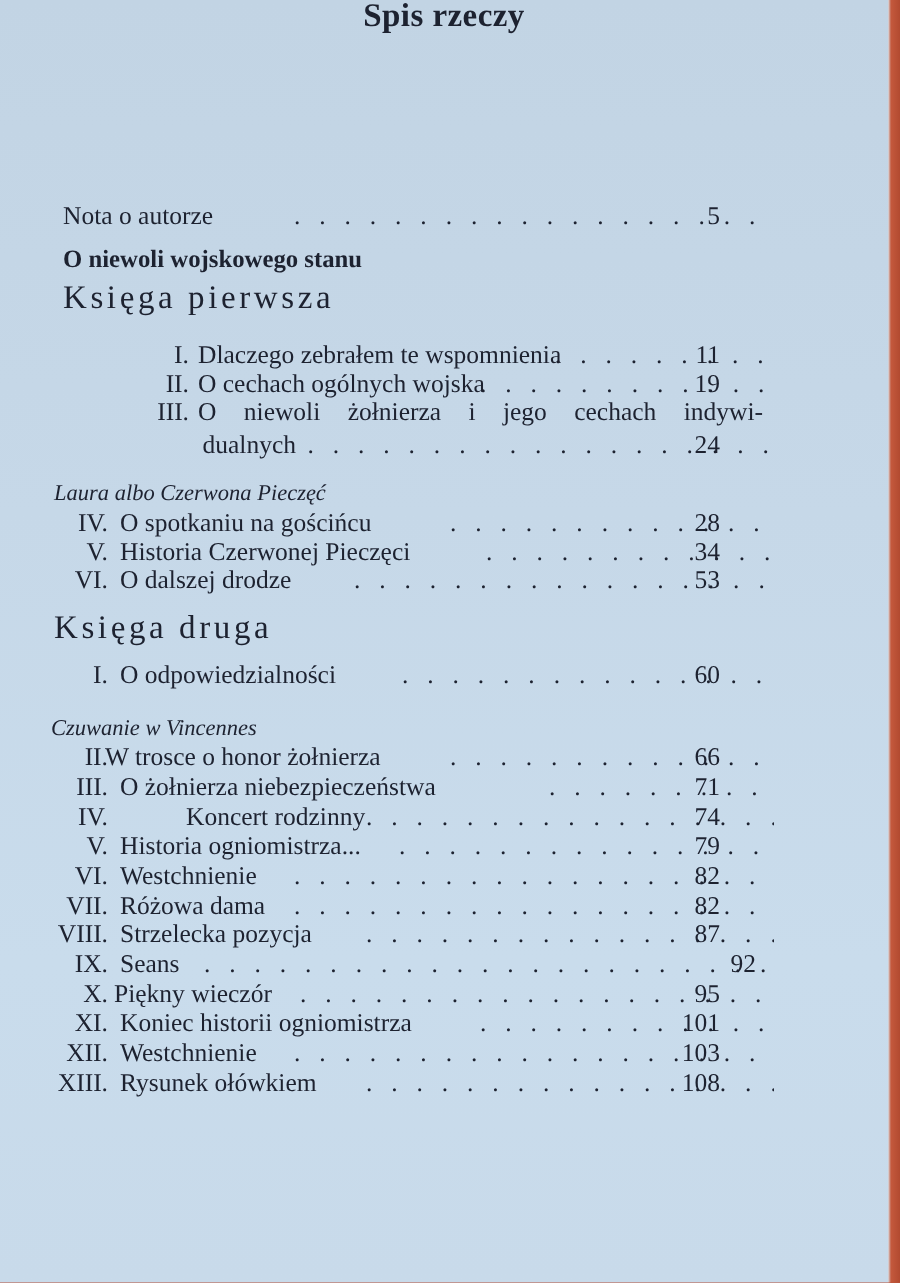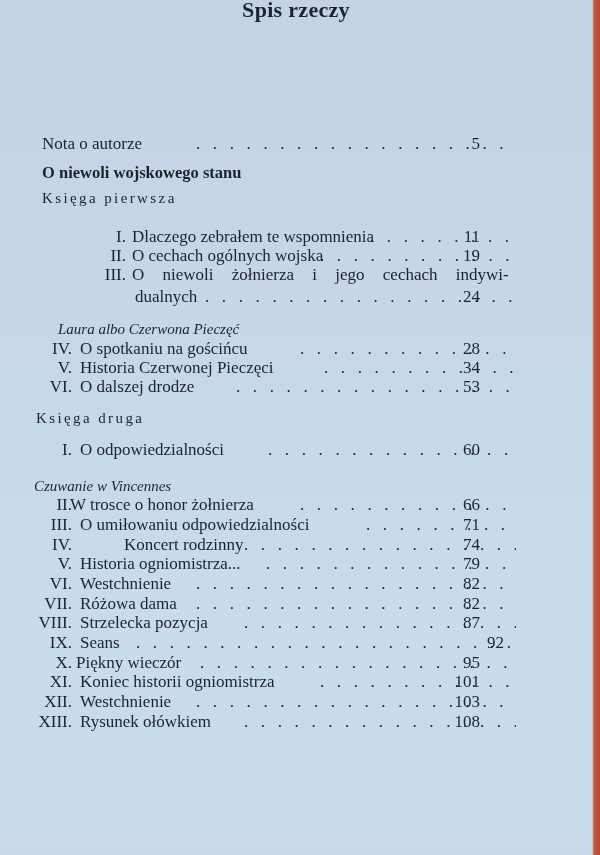--- a/index.html
+++ b/index.html
@@ -74,21 +74,21 @@
     position: absolute;
     right: 60px;
     text-align: right;
     width: 40px;
   }
   .heading-bold {
     font-weight: bold;
     font-size: 16.5px;
   }
   .heading-spaced {
-    font-size: 15px;
+    font-size: 22px;
     letter-spacing: 2.4px;
   }
   .heading-italic {
     font-style: italic;
     font-size: 15px;
   }
 </style>
 </head>
 <body>
 
@@ -121,21 +121,21 @@
       <div class="row" style="top: 264px;">
         <span class="num" style="left: 66px;">III.</span>
         <span class="label" style="left: 132px; word-spacing: 14px;">O niewoli żołnierza i jego cechach indywi-</span>
       </div>
       <div class="row" style="top: 286px;">
         <span class="label" style="left: 135px;">dualnych</span>
         <span class="dots" style="left: 205px; width: 311px;">............................................................</span>
         <span class="page-no">24</span>
       </div>
       <div class="row" style="top: 318px;">
-        <span class="label heading-italic" style="left: 36px; margin-left: 22px;">Laura albo Czerwona Pieczęć</span>
+        <span class="label heading-italic" style="left: 36px;">Laura albo Czerwona Pieczęć</span>
       </div>
       <div class="row" style="top: 338px;">
         <span class="num" style="left: 12px;">IV.</span>
         <span class="label" style="left: 80px;">O spotkaniu na gościńcu</span>
         <span class="dots" style="left: 300px; width: 216px;">............................................................</span>
         <span class="page-no">28</span>
       </div>
       <div class="row" style="top: 357px;">
         <span class="num" style="left: 12px;">V.</span>
         <span class="label" style="left: 80px;">Historia Czerwonej Pieczęci</span>
@@ -161,21 +161,21 @@
         <span class="label heading-italic" style="left: 34px;">Czuwanie w Vincennes</span>
       </div>
       <div class="row" style="top: 494px;">
         <span class="num" style="left: 12px;">II.</span>
         <span class="label" style="left: 70px;">W trosce o honor żołnierza</span>
         <span class="dots" style="left: 300px; width: 216px;">............................................................</span>
         <span class="page-no">66</span>
       </div>
       <div class="row" style="top: 514px;">
         <span class="num" style="left: 12px;">III.</span>
-        <span class="label" style="left: 80px;">O umiłowaniu odpowiedzialności</span>
+        <span class="label" style="left: 80px;">O żołnierza niebezpieczeństwa</span>
         <span class="dots" style="left: 366px; width: 150px;">............................................................</span>
         <span class="page-no">71</span>
       </div>
       <div class="row" style="top: 534px;">
         <span class="num" style="left: 12px;">IV.</span>
         <span class="label" style="left: 80px; margin-left: 44px;">Koncert rodzinny</span>
         <span class="dots" style="left: 244px; width: 272px;">............................................................</span>
         <span class="page-no">74</span>
       </div>
       <div class="row" style="top: 553px;">

